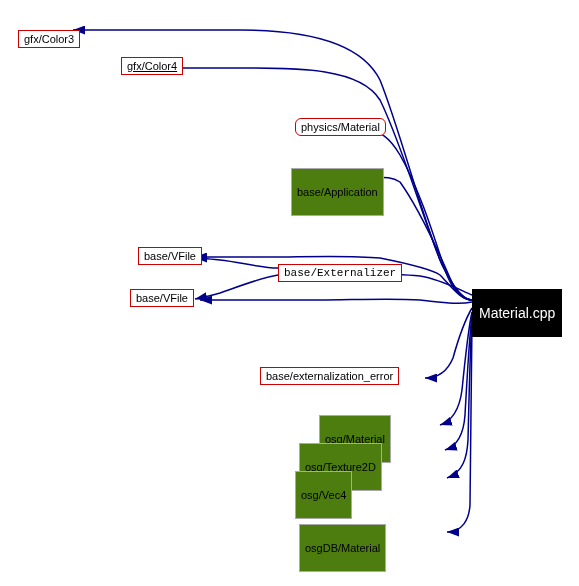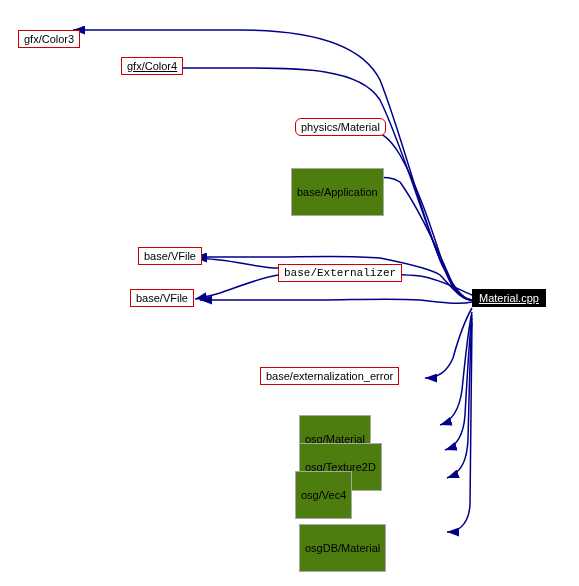--- a/index.html
+++ b/index.html
@@ -24,24 +24,23 @@
       background: #ffffff;
       padding: 2px 5px;
       font-size: 11px;
       color: #000;
       white-space: nowrap;
     }
     .node-box-dark {
       position: absolute;
       background: #000000;
       color: #ffffff;
-      padding: 3px 7px;
-      font-size: 11px;
+      padding: 16px 7px;
+      font-size: 14px;
       white-space: nowrap;
-      text-decoration: underline;
     }
     .node-box-plain {
       position: absolute;
       border: 1px solid #aaa;
       background: #4d7c0f;
       padding: 17px 5px;
       font-size: 11px;
       color: #000;
       white-space: nowrap;
     }
@@ -97,19 +96,19 @@
 <div class="node-box" style="left:130px; top:247px;margin-left:8px;">base/VFile</div>
 
 <div class="node-box" style="left:278px; top:264px;font-family:Liberation Mono, monospace;">base/Externalizer</div>
 
 <div class="node-box" style="left:130px; top:289px;">base/VFile</div>
 
 <div class="node-box-dark" style="left:472px; top:289px;">Material.cpp</div>
 
 <div class="node-box" style="left:260px; top:367px;text-align:right;">base/externalization_error</div>
 
-<div class="node-box-plain" style="left:299px; top:415px;">osg/Material</div>
+<div class="node-box-plain" style="left:319px; top:415px;">osg/Material</div>
 
 <div class="node-box-plain" style="left:299px; top:443px;">osg/Texture2D</div>
 
 <div class="node-box-plain" style="left:295px; top:471px;">osg/Vec4</div>
 
 <div class="node-box-plain" style="left:299px; top:524px;">osgDB/Material</div>
 
 </body></html>

